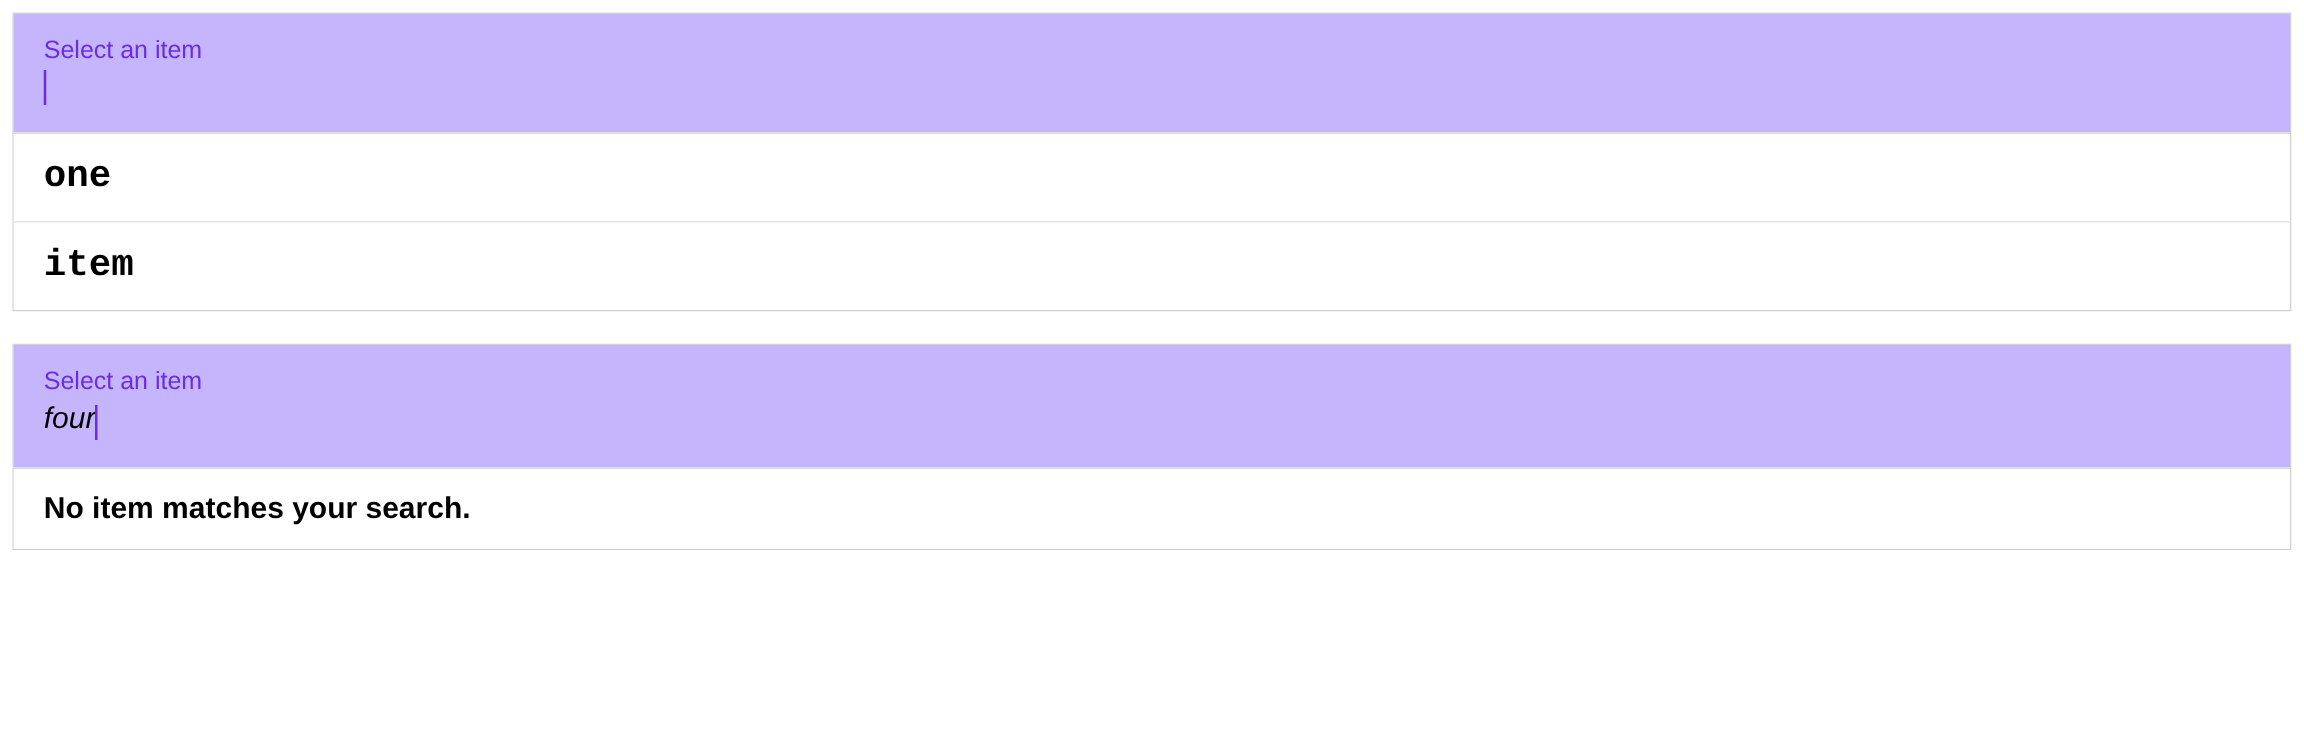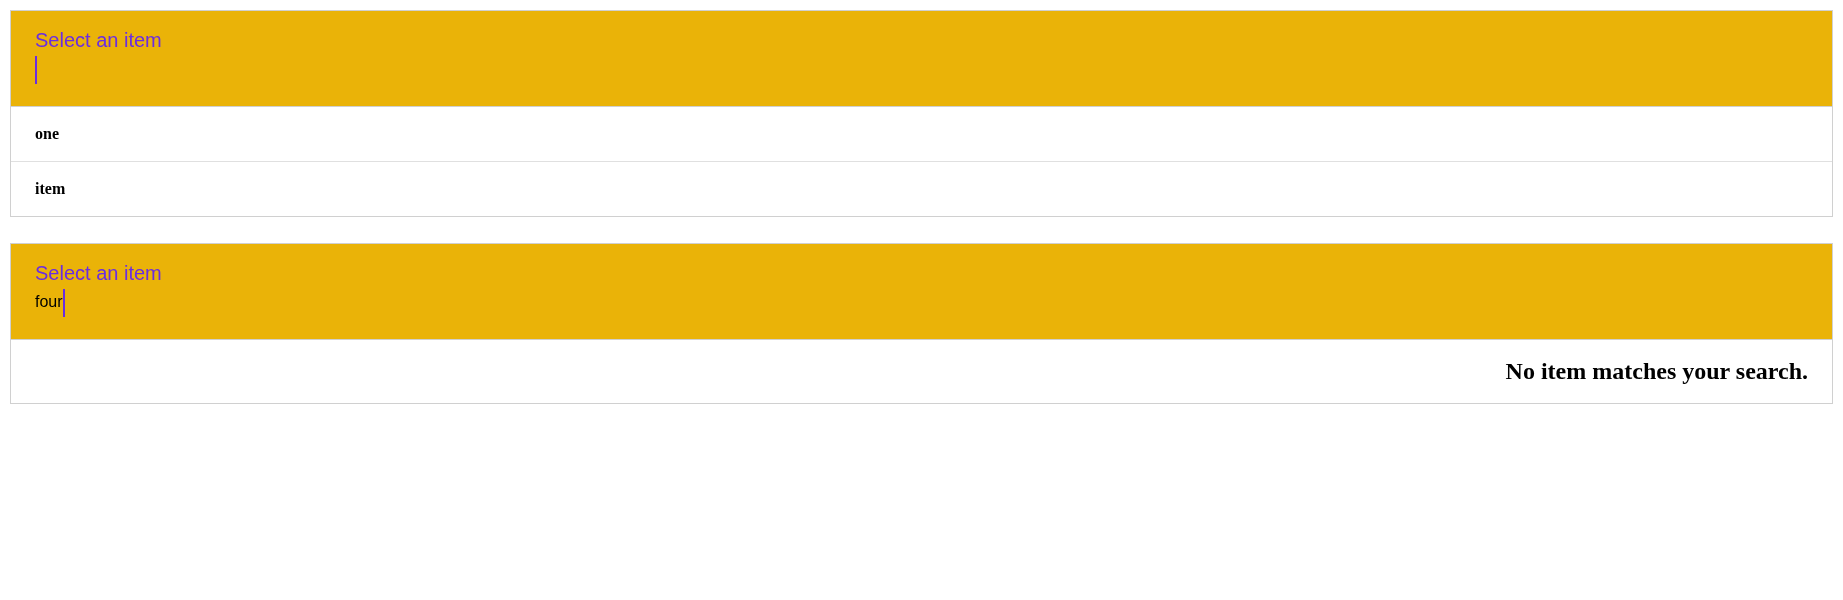--- a/index.html
+++ b/index.html
@@ -11,21 +11,21 @@
       font-family: Verdana, Geneva, sans-serif;
       background: #ffffff;
       padding: 10px;
     }
     .autocomplete {
       width: 100%;
       border: 1px solid #d0d0d0;
       margin-bottom: 26px;
     }
     .input-area {
-      background: #eab308;
+      background: #c4b5fd;
       padding: 18px 24px 22px 24px;
     }
     .label {
       color: #6b2de0;
       font-size: 20px;
       font-weight: normal;
       display: block;
       margin-bottom: 4px;
     }
     .input-wrapper {
@@ -37,44 +37,44 @@
       height: 28px;
       background: #6b2de0;
       vertical-align: middle;
       animation: none;
     }
     .options-list {
       background: #ffffff;
     }
     .option-item {
       padding: 18px 24px;
-      font-size: 16px;
+      font-size: 30px;
       font-weight: bold;
-      font-family: Liberation Serif, serif;
+      font-family: Liberation Mono, monospace;
       color: #000000;
       border-top: 1px solid #e0e0e0;
       cursor: pointer;
     }
     .option-item:first-child {
       border-top: 1px solid #d0d0d0;
     }
     .no-results {
       padding: 18px 24px;
       font-size: 24px;
       font-weight: bold;
-      font-family: Liberation Serif, serif;
+      font-family: Liberation Sans, sans-serif;
       color: #000000;
       border-top: 1px solid #d0d0d0;
       background: #ffffff;
-      text-align: right;
     }
     .input-value-display {
-      font-size: 16px;
+      font-size: 24px;
       color: #000000;
       display: inline;
+      font-style: italic;
     }
   </style>
 </head>
 <body>
 
 <div class="autocomplete">
   <div class="input-area">
     <span class="label">Select an item</span>
     <div class="input-wrapper">
       <span class="cursor"></span>

